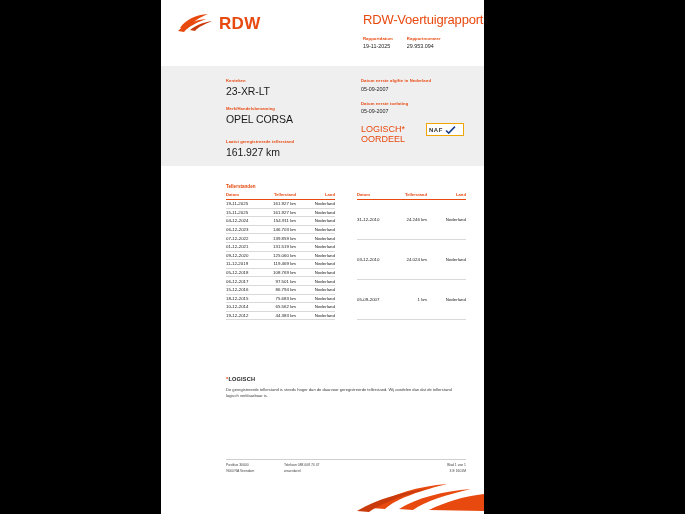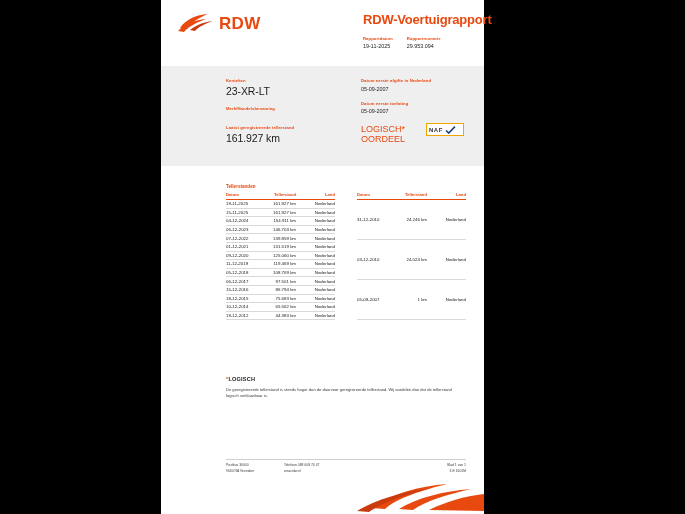--- a/index.html
+++ b/index.html
@@ -54,21 +54,21 @@
     letter-spacing: 0.3px;
     margin-left: 3px;
     line-height: 1;
   }
   .title-block {
     position: absolute;
     left: 202px; top: 12px;
   }
   .doc-title {
     font-size: 13px;
-    font-weight: bold;
+    font-weight: normal;
     color: #e8490f;
     letter-spacing: -0.2px;
     white-space: nowrap;
   }
   .meta-row {
     display: flex;
     margin-top: 9px;
   }
   .meta-col { margin-right: 14px; }
   .meta-label {
@@ -280,20 +280,21 @@
 
     <div class="panel">
       <div class="panel-inner">
         <div class="panel-col-left">
           <div class="fld">
             <div class="fld-label">Kenteken</div>
             <div class="fld-value-big">23-XR-LT</div>
           </div>
           <div class="fld">
             <div class="fld-label">Merk/Handelsbenaming</div>
+            <div class="fld-value-big">OPEL CORSA</div>
           </div>
           <div class="fld" style="margin-top:14px">
             <div class="fld-label">Laatst geregistreerde tellerstand</div>
             <div class="fld-value-big">161.927 km</div>
           </div>
         </div>
 
         <div class="panel-col-right">
           <div class="fld">
             <div class="fld-label">Datum eerste afgifte in Nederland</div>

